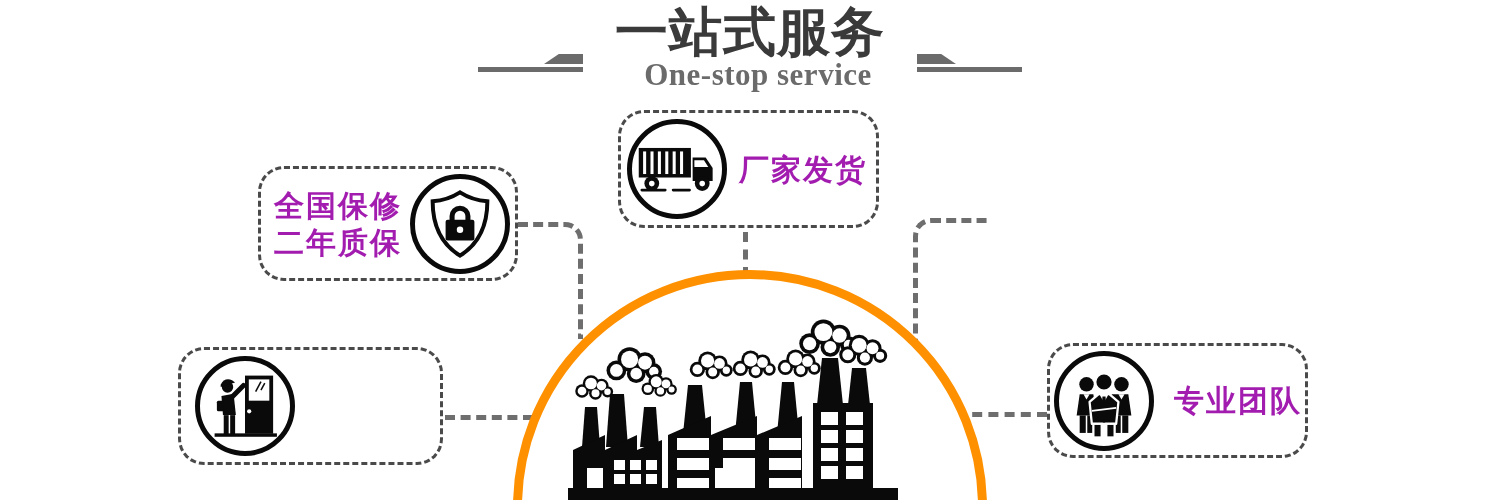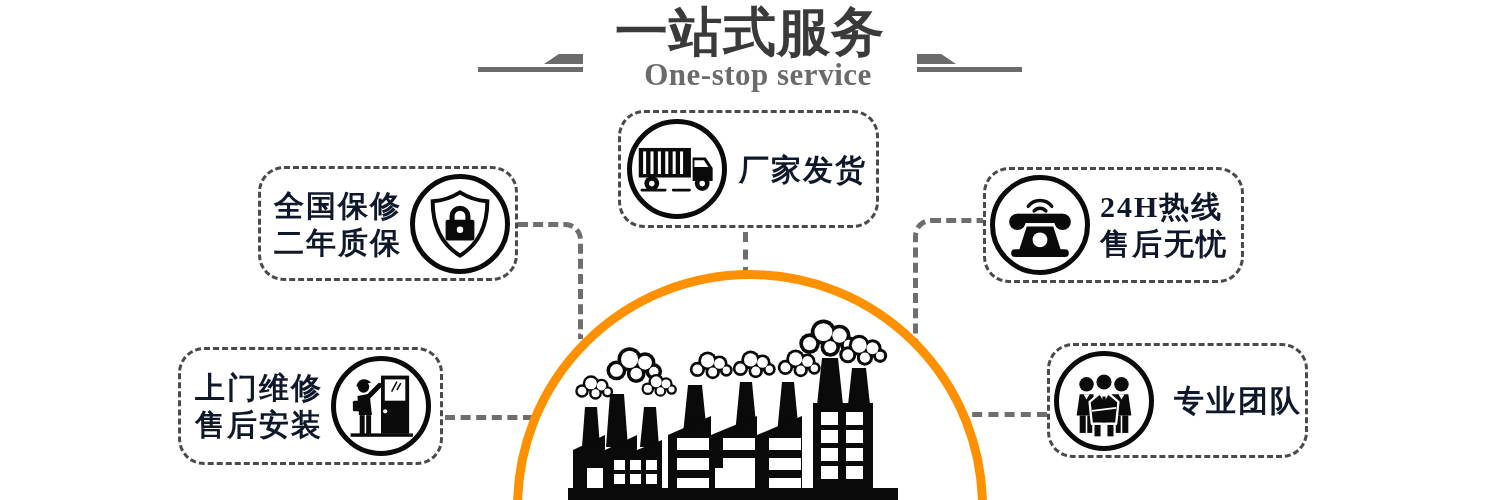--- a/index.html
+++ b/index.html
@@ -32,21 +32,21 @@
   
   .callout{position:absolute;box-sizing:border-box;border:3px dashed #4a4a4a;border-radius:26px;
            background:#fff;display:flex;align-items:center;}
   .c-top{left:618px;top:110px;width:261px;height:118px;padding:4px 6px;gap:12px;}
   .c-lu {left:258px;top:166px;width:260px;height:115px;padding:4px 4px 4px 13px;gap:8px;}
   .c-ll {left:178px;top:347px;width:265px;height:118px;padding:4px 4px 4px 14px;gap:8px;}
   .c-ru {left:983px;top:167px;width:261px;height:116px;padding:4px 6px 4px 4px;gap:10px;}
   .c-rl {left:1047px;top:343px;width:261px;height:115px;padding:4px 6px 4px 4px;gap:20px;}
   .icon-circle{width:100px;height:100px;box-sizing:border-box;border:5px solid #0a0a0a;border-radius:50%;
                background:#fff;flex:0 0 auto;display:flex;align-items:center;justify-content:center;}
-  .c-text{font-size:30px;font-weight:900;color:#0f172a;line-height:37px;letter-spacing:2px;white-space:nowrap;}
+  .c-text{font-size:30px;font-weight:900;color:#a21caf;line-height:37px;letter-spacing:2px;white-space:nowrap;}
 </style>
 </head>
 <body>
 
 <div id="stage">
 
   <div class="rule rule-left"></div>
   <div class="swoosh swoosh-left"></div>
   <div class="rule rule-right"></div>
   <div class="swoosh swoosh-right"></div>
@@ -169,24 +169,20 @@
       <svg viewBox="0 0 100 100" width="72">
         <path d="M50,6 C61,13 75,17.5 88,18.5 C88,51 76,78 50,94 C24,78 12,51 12,18.5 C25,17.5 39,13 50,6 Z" fill="#fff" stroke="#0a0a0a" stroke-width="5.5"></path>
         <path d="M39,46 v-7 a11,11 0 0 1 22,0 v7" fill="none" stroke="#0a0a0a" stroke-width="7"></path>
         <rect x="30" y="44" width="40" height="29" rx="3" fill="#0a0a0a"></rect>
         <circle cx="50" cy="58" r="4.5" fill="#fff"></circle>
       </svg>
     </div>
   </div>
 
   <div class="callout c-ll">
-    <div class="c-text">
-      <div>上门维修</div>
-      <div>售后安装</div>
-    </div>
     <div class="icon-circle">
       <svg viewBox="0 0 100 100" width="76">
         <g fill="#0a0a0a">
           <rect x="10" y="86" width="82" height="4.5"></rect>
           <rect x="50" y="10" width="37" height="76.5"></rect>
           <circle cx="27" cy="25" r="7.5"></circle>
           <path d="M18,22 q5,-10 15,-6 l4,3 -19,6 z"></path>
           <polygon points="19,37 35,34 38,62 21,62"></polygon>
           <rect x="22" y="62" width="6.5" height="25"></rect>
           <rect x="30.5" y="62" width="6.5" height="25"></rect>
@@ -198,42 +194,20 @@
           <circle cx="55.5" cy="57" r="2.8"></circle>
         </g>
         <g stroke="#0a0a0a" stroke-width="2">
           <line x1="71" y1="18" x2="64" y2="31"></line>
           <line x1="76" y1="20" x2="71" y2="29"></line>
         </g>
       </svg>
     </div>
   </div>
 
-  <div class="callout c-ru">
-    <div class="icon-circle">
-      <svg viewBox="0 0 100 100" width="78">
-        <g fill="none" stroke="#0a0a0a" stroke-width="4.5" stroke-linecap="round">
-          <path d="M35,26 a19,19 0 0 1 30,0"></path>
-          <path d="M42.5,32 a10,10 0 0 1 15,0"></path>
-        </g>
-        <g fill="#0a0a0a">
-          <circle cx="21" cy="46" r="10.5"></circle>
-          <circle cx="79" cy="46" r="10.5"></circle>
-          <rect x="21" y="35.5" width="58" height="12"></rect>
-          <polygon points="33,52 67,52 77,83 23,83"></polygon>
-          <rect x="13" y="81" width="74" height="10" rx="5"></rect>
-        </g>
-        <circle cx="50" cy="69" r="9.5" fill="#fff"></circle>
-      </svg>
-    </div>
-    <div class="c-text">
-      <div>24H热线</div>
-      <div>售后无忧</div>
-    </div>
-  </div>
 
   <div class="callout c-rl">
     <div class="icon-circle">
       <svg viewBox="0 0 100 100" width="76">
         <g fill="#0a0a0a">
           <circle cx="27" cy="28" r="9.5"></circle>
           <polygon points="14,69 18,41 36,41 40,69"></polygon>
           <rect x="18" y="69" width="8" height="23"></rect>
           <rect x="28" y="69" width="8" height="23"></rect>
           <circle cx="73" cy="28" r="9.5"></circle>

